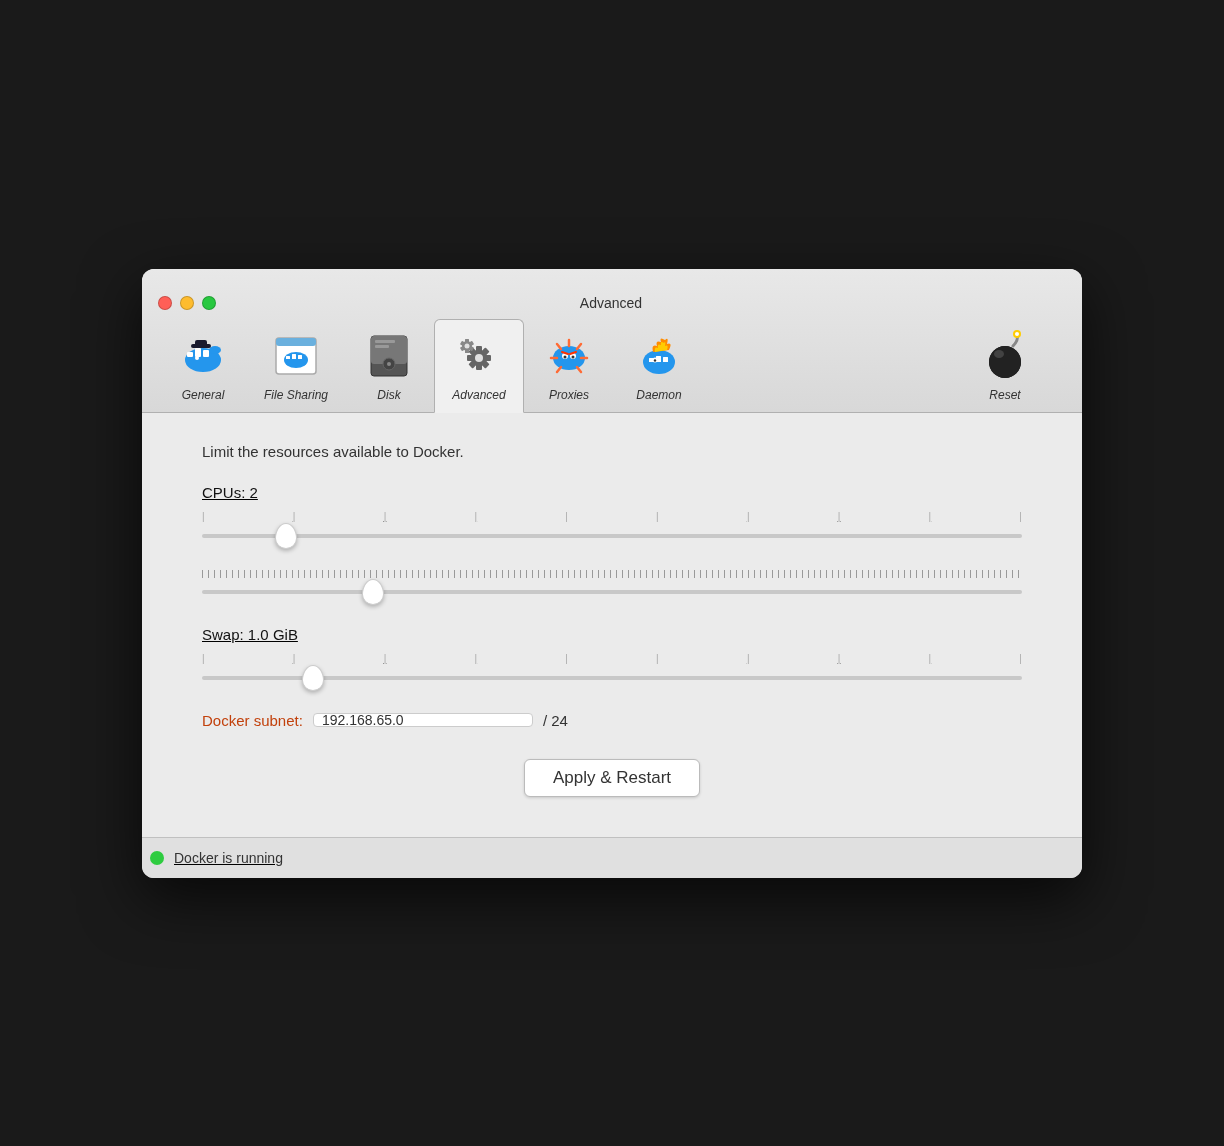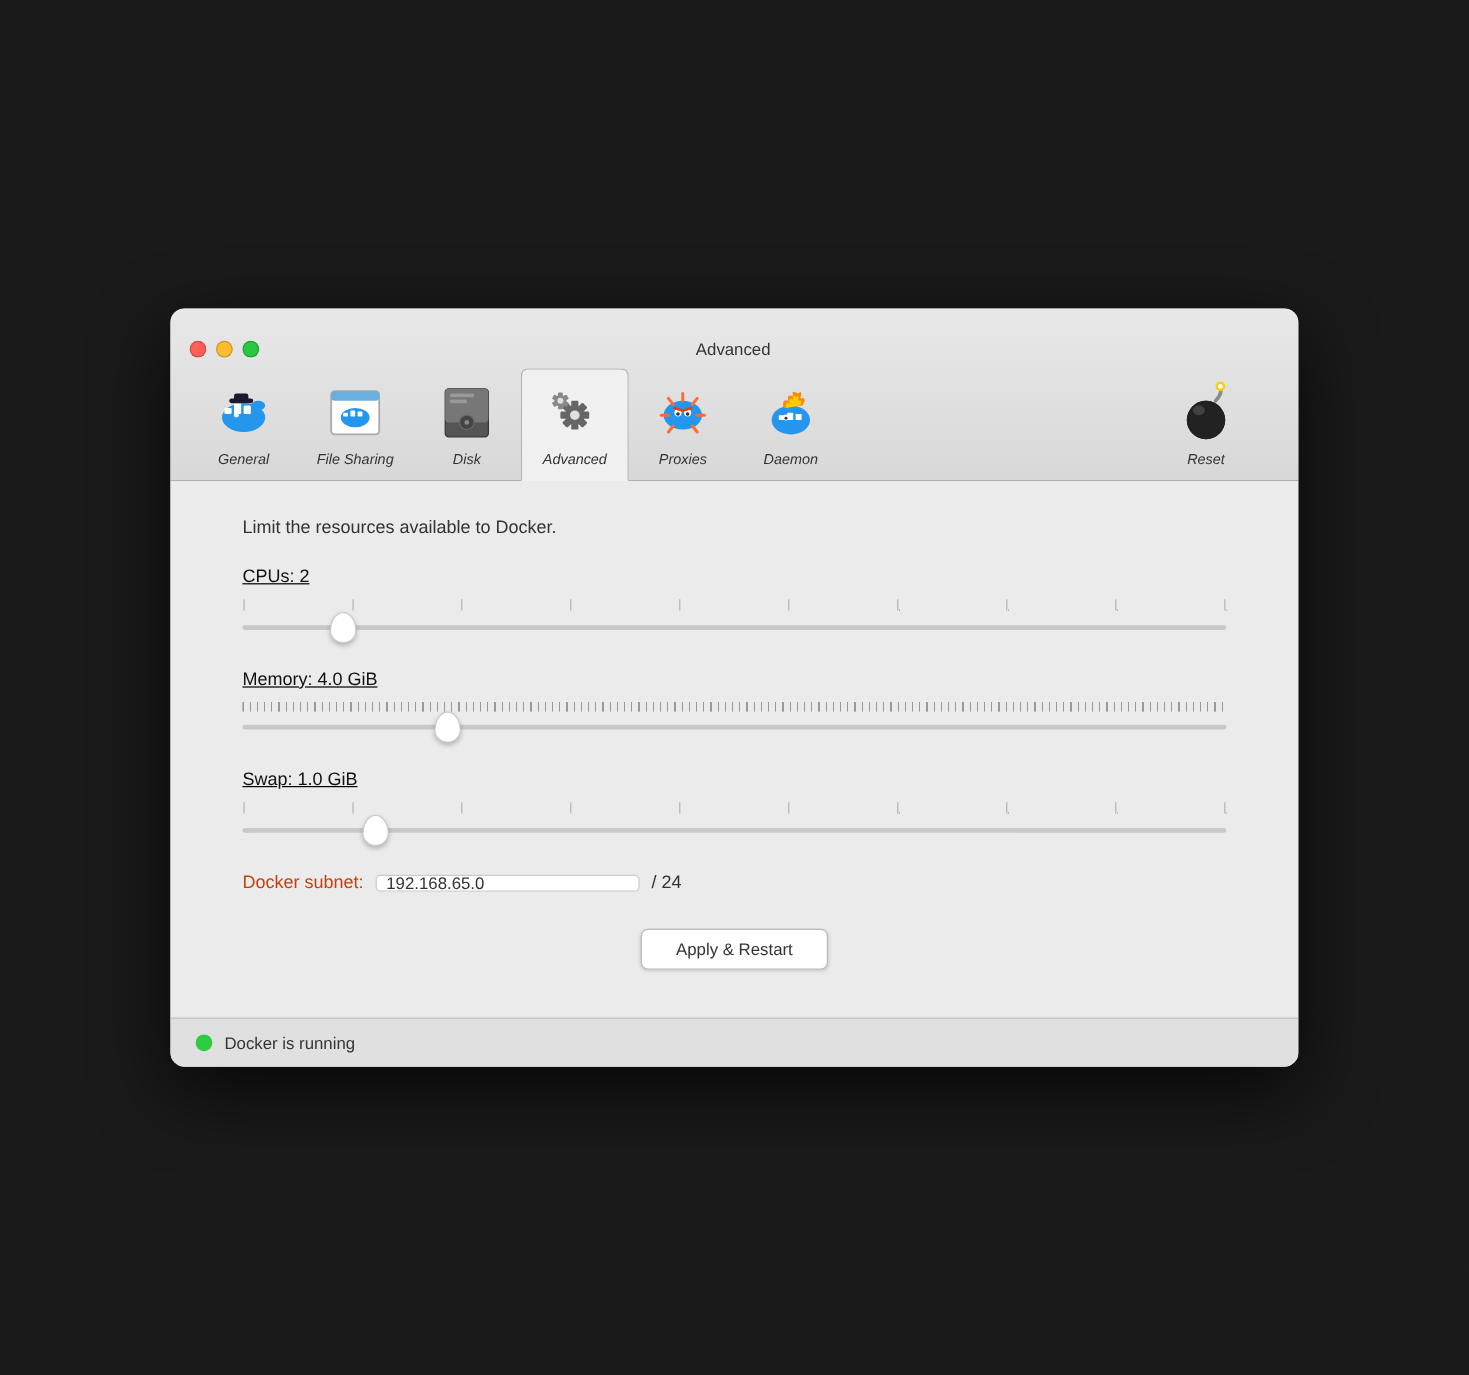--- a/index.html
+++ b/index.html
@@ -176,34 +176,35 @@
       display: flex;
       justify-content: center;
       margin-bottom: 20px;
     }
 
     .apply-btn {
       padding: 8px 28px;
       background: white;
       border: 1px solid #bbb;
       border-radius: 6px;
-      font-size: 14px;
+      font-size: 17px;
       color: #333;
       cursor: pointer;
       box-shadow: 0 1px 3px rgba(0,0,0,0.15);
     }
 
     
     .status-bar {
       background: #e0e0e0;
       border-top: 1px solid #c0c0c0;
-      padding: 12px 21px;
+      padding: 12px 8px;
       display: flex;
       align-items: center;
       gap: 10px;
+      text-decoration: underline;
     }
 
     .status-dot {
       width: 14px;
       height: 14px;
       border-radius: 50%;
       background: #2ecc40;
       flex-shrink: 0;
     }
 
@@ -414,21 +415,20 @@
           <span style="font-size:10px;color:#aaa;">|</span>
           <span style="font-size:10px;color:#aaa;">|</span>
           <span style="font-size:10px;color:#aaa;">|</span>
           <span style="font-size:10px;color:#aaa;">|</span>
         </div>
         <input type="range" min="1" max="12" value="2" style="width: 100%;">
       </div>
     </div>
 
     <div class="slider-group">
-      <div class="slider-label">Memory: 4.0 GiB</div>
       <div style="position:relative;">
         <div style="height:8px; background-image: repeating-linear-gradient(to right, #999 0px, #999 1px, transparent 1px, transparent 6px); margin-bottom:2px;"></div>
         <input type="range" min="1" max="16" value="4" style="width: 100%;">
       </div>
     </div>
 
     <div class="slider-group">
       <div class="slider-label">Swap: 1.0 GiB</div>
       <div style="position:relative;">
         <div style="display:flex; justify-content:space-between; padding-bottom:2px;">

